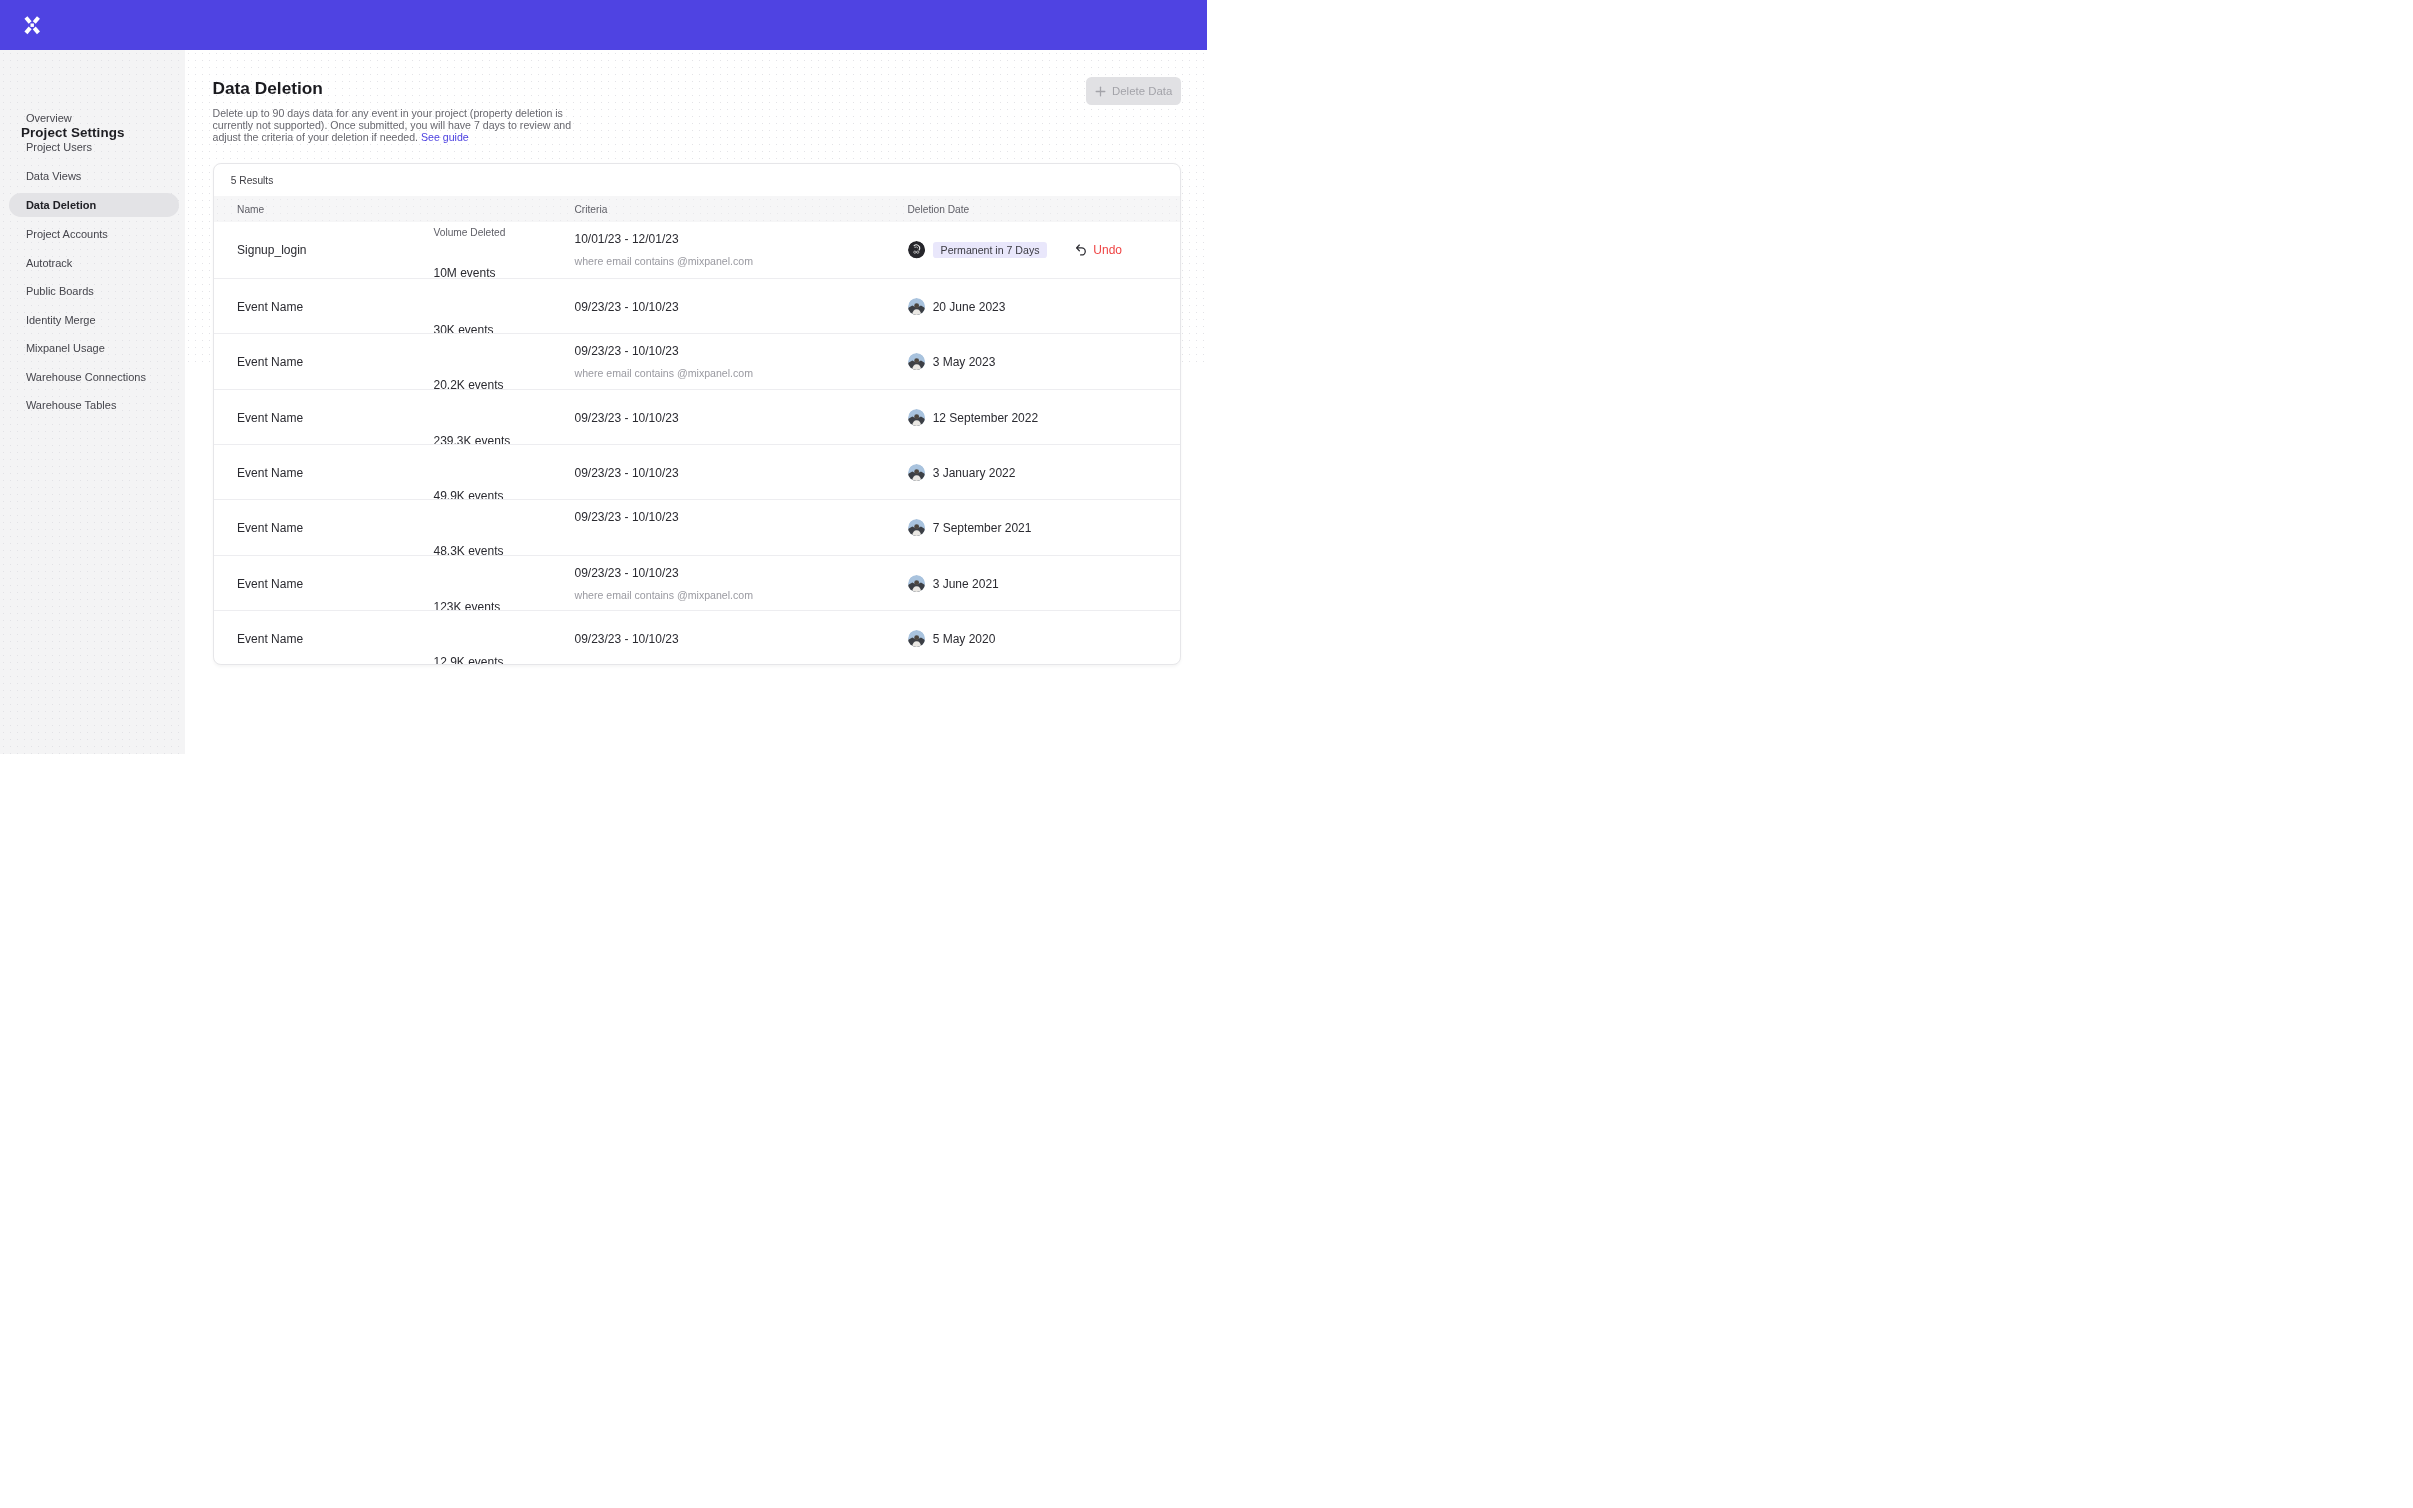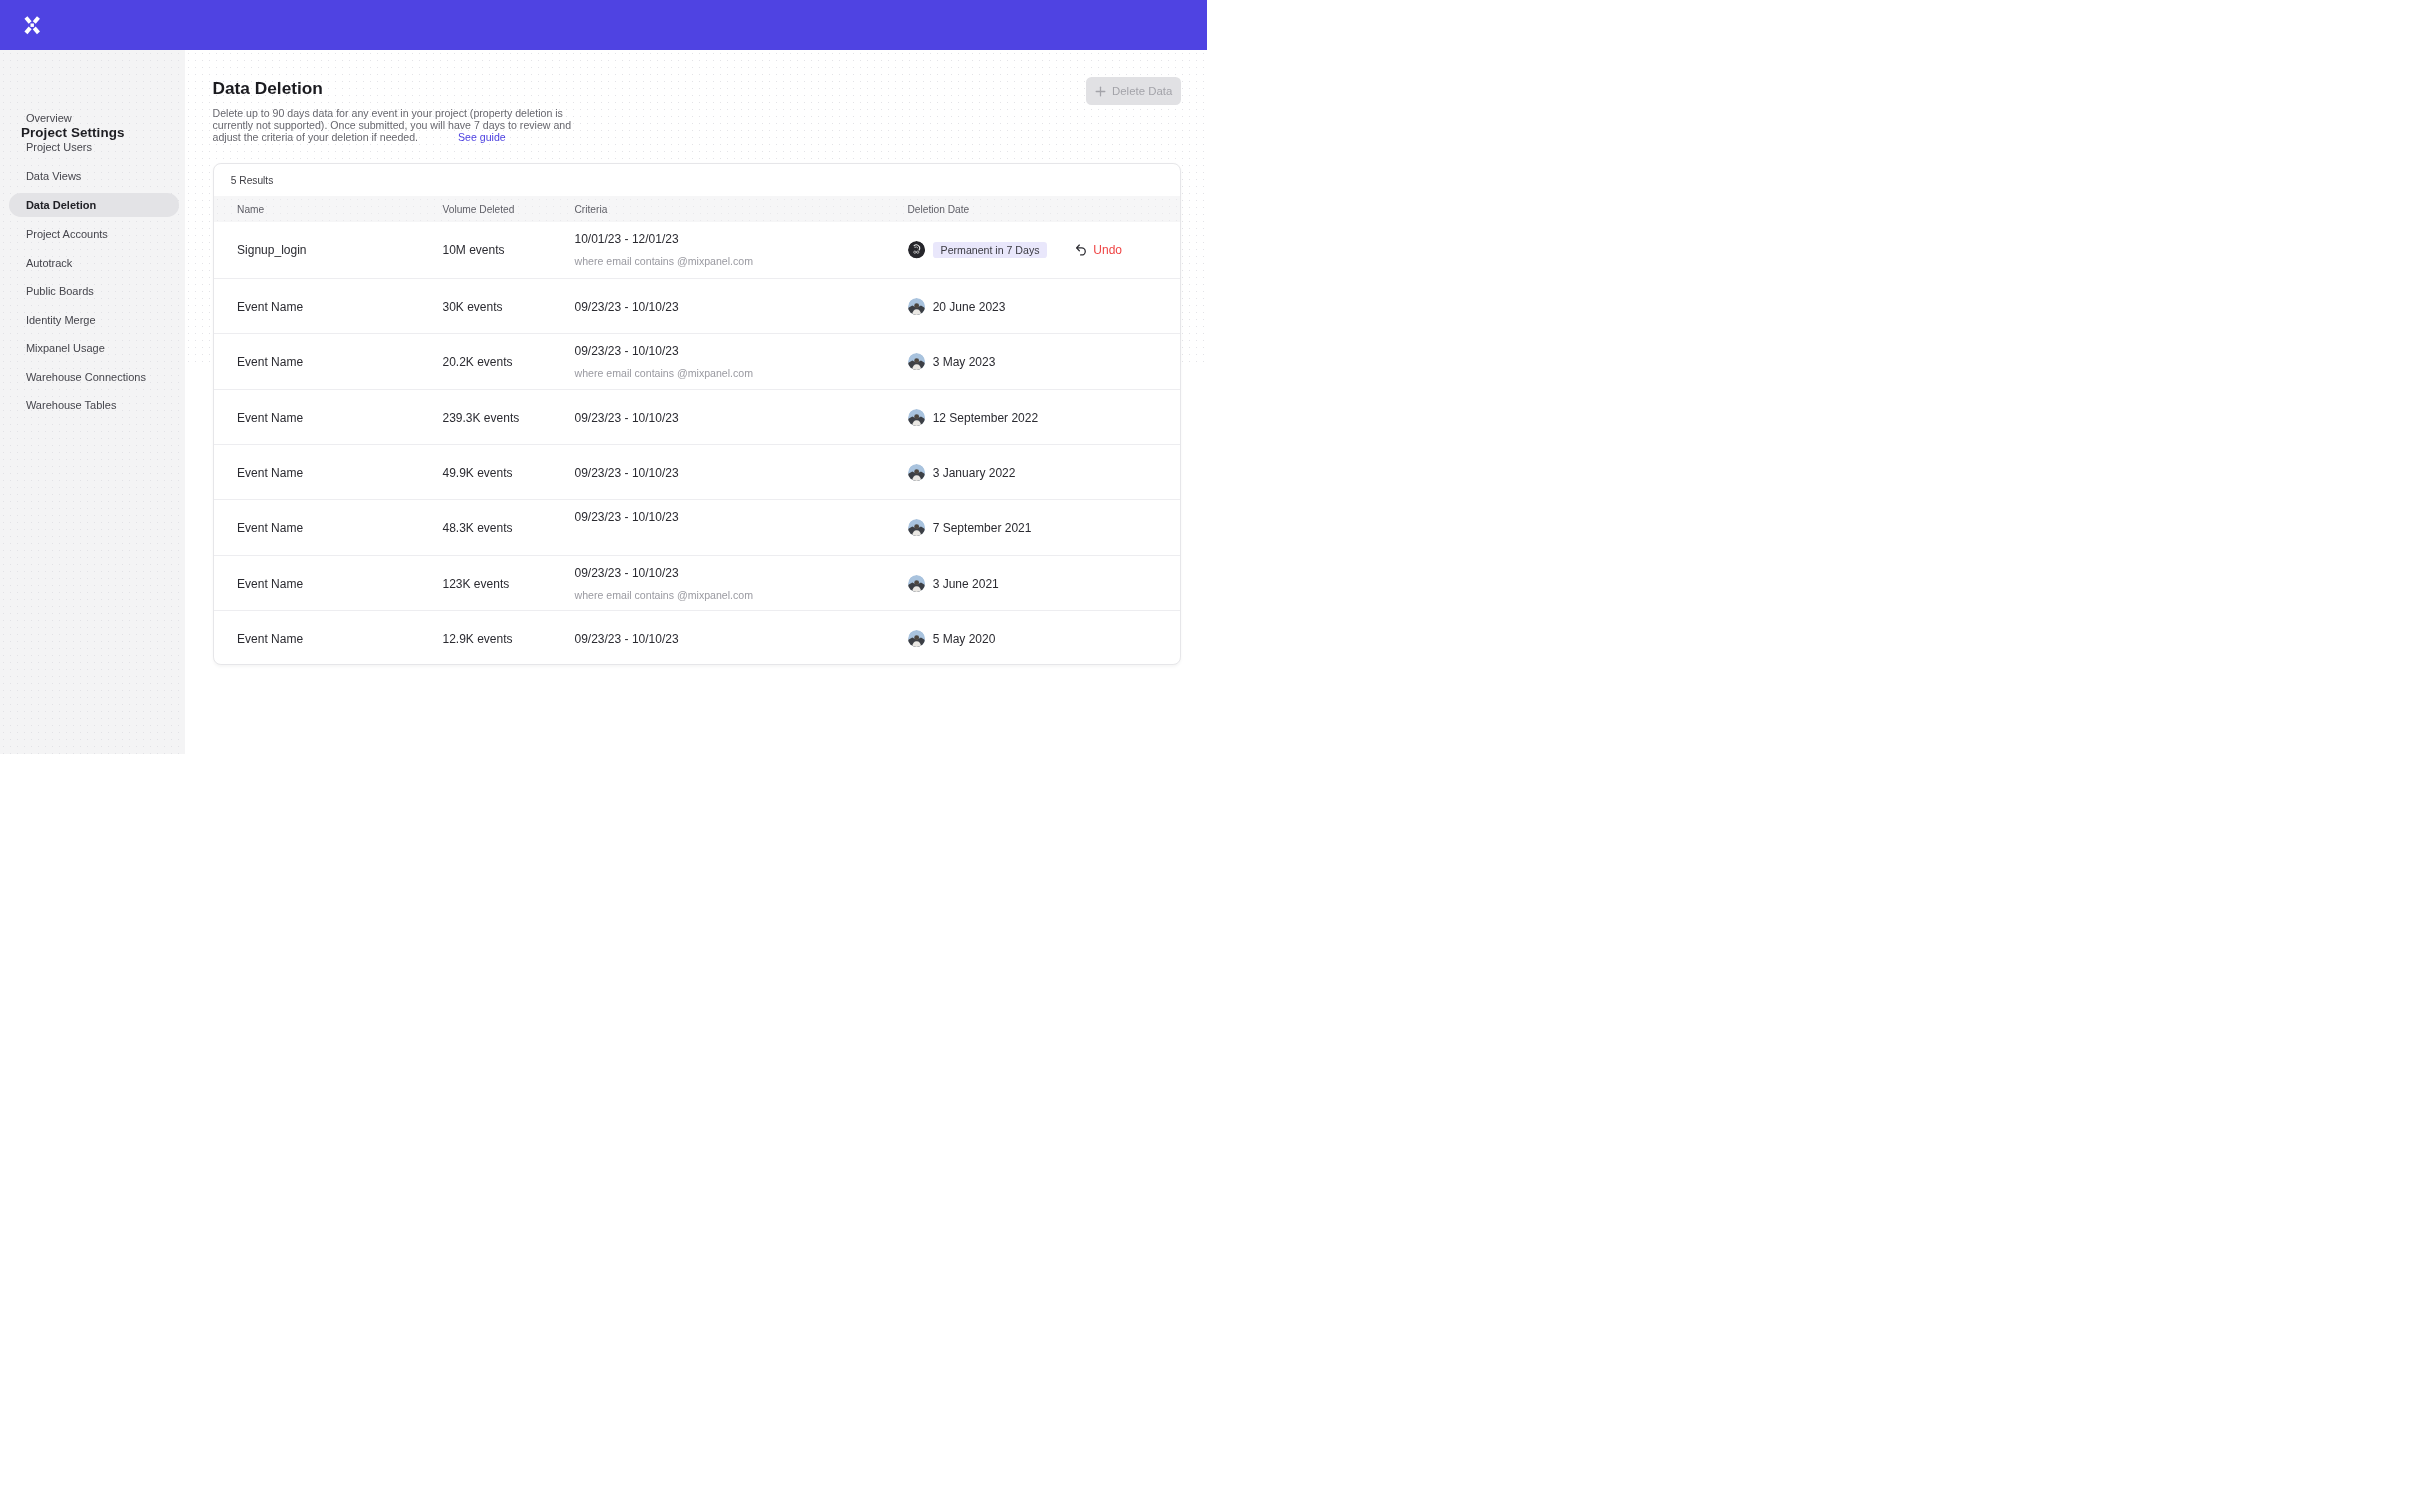--- a/index.html
+++ b/index.html
@@ -22,36 +22,36 @@
     background-image:radial-gradient(#e2e2e6 0.8px, transparent 0.9px); background-size:7px 7px; z-index:2; }
   .sb-header { position:absolute; left:21px; top:75px; font-size:13.4px; font-weight:700; color:#1d1d22; letter-spacing:0.1px; }
   .sb-item { position:absolute; left:9.4px; width:170px; height:23.6px; border-radius:11.8px;
     display:flex; align-items:center; padding-left:16.5px; font-size:11px; color:#45454c; cursor:pointer; }
   .sb-item.active { background:#e3e3e6; color:#202026; font-weight:700; }
 
   
   .main { position:absolute; left:185px; top:50px; width:1022px; height:704px; z-index:1; }
   .page-title { position:absolute; left:27.5px; top:28px; font-size:17.3px; font-weight:700; color:#1b1b20; }
   .page-desc { position:absolute; left:27.5px; top:57px; width:361px; font-size:10.6px; line-height:12px; color:#67676e; }
-  .see-guide { color:#4b3fe0; text-decoration:none; cursor:pointer;margin-left:37px; }
+  .see-guide { color:#4b3fe0; text-decoration:none; cursor:pointer; }
   .delete-btn { position:absolute; left:901px; top:27px; width:95px; height:28px; background:#e1e1e4; border:none;
     border-radius:5.5px; display:flex; align-items:center; justify-content:center; gap:6.3px; font-size:11.4px;
     color:#a3a3a9; font-family:inherit; cursor:default; }
   .delete-btn svg { display:block; }
 
   
   .card { position:absolute; left:27.5px; top:113px; width:968px; height:502px; background:#ffffff;
     border:0.8px solid #e6e6e9; border-radius:7.9px; box-shadow:0 1.6px 3.1px rgba(0,0,0,.04); z-index:1; overflow:hidden; }
   .results-bar { position:absolute; left:0; top:0; width:100%; height:32px; display:flex; align-items:center;
     padding-left:17.3px; font-size:10.2px; color:#3c3c42; }
   .thead { position:absolute; left:0; top:32px; width:100%; height:26px; background-color:#f6f6f7;
     background-image:radial-gradient(#e9e9ec 0.8px, transparent 0.9px); background-size:7px 7px; }
   .th { position:absolute; top:0; height:26px; display:flex; align-items:center; font-size:10.2px; color:#5e5e66; }
   .col-name { left:23.6px; width:181px; }
-  .col-vol  { left:229px; width:141px; }
+  .col-vol  { left:220px; width:141px;margin-top:23px; }
   .col-crit { left:361px; width:330px; }
   .col-del  { left:694px; width:259px; }
 
   .trow { position:absolute; left:0; width:100%; height:56px; }
   .trow.bordered { border-top:0.8px solid #ededf0; }
   .cell { position:absolute; top:0; height:100%; display:flex; align-items:center; font-size:12px; color:#2a2a30; }
   .crit-stack { flex-direction:column; align-items:flex-start; justify-content:center; gap:9px; }
   .crit-sub { font-size:10.6px; color:#9a9aa1; min-height:12.6px; }
   .avatar { width:17.3px; height:17.3px; border-radius:50%; overflow:hidden; flex:0 0 17.3px; }
   .avatar svg { display:block; }

